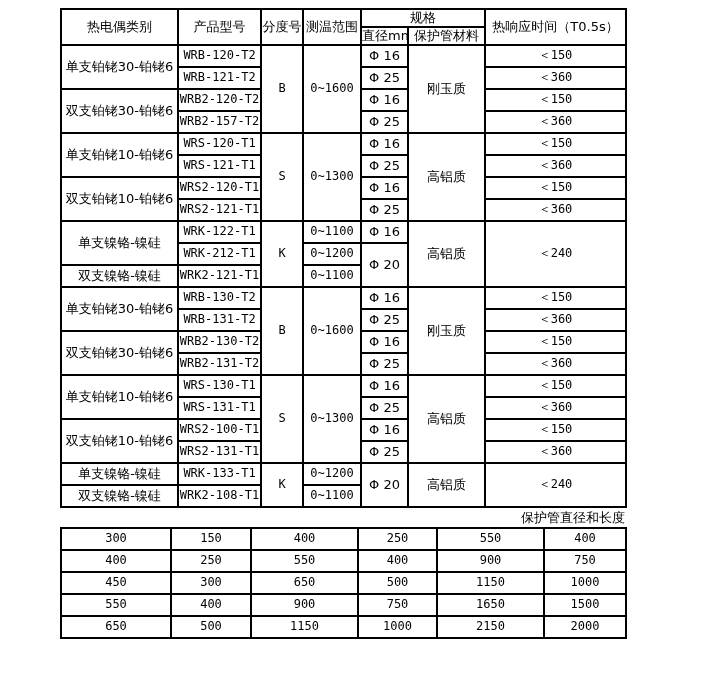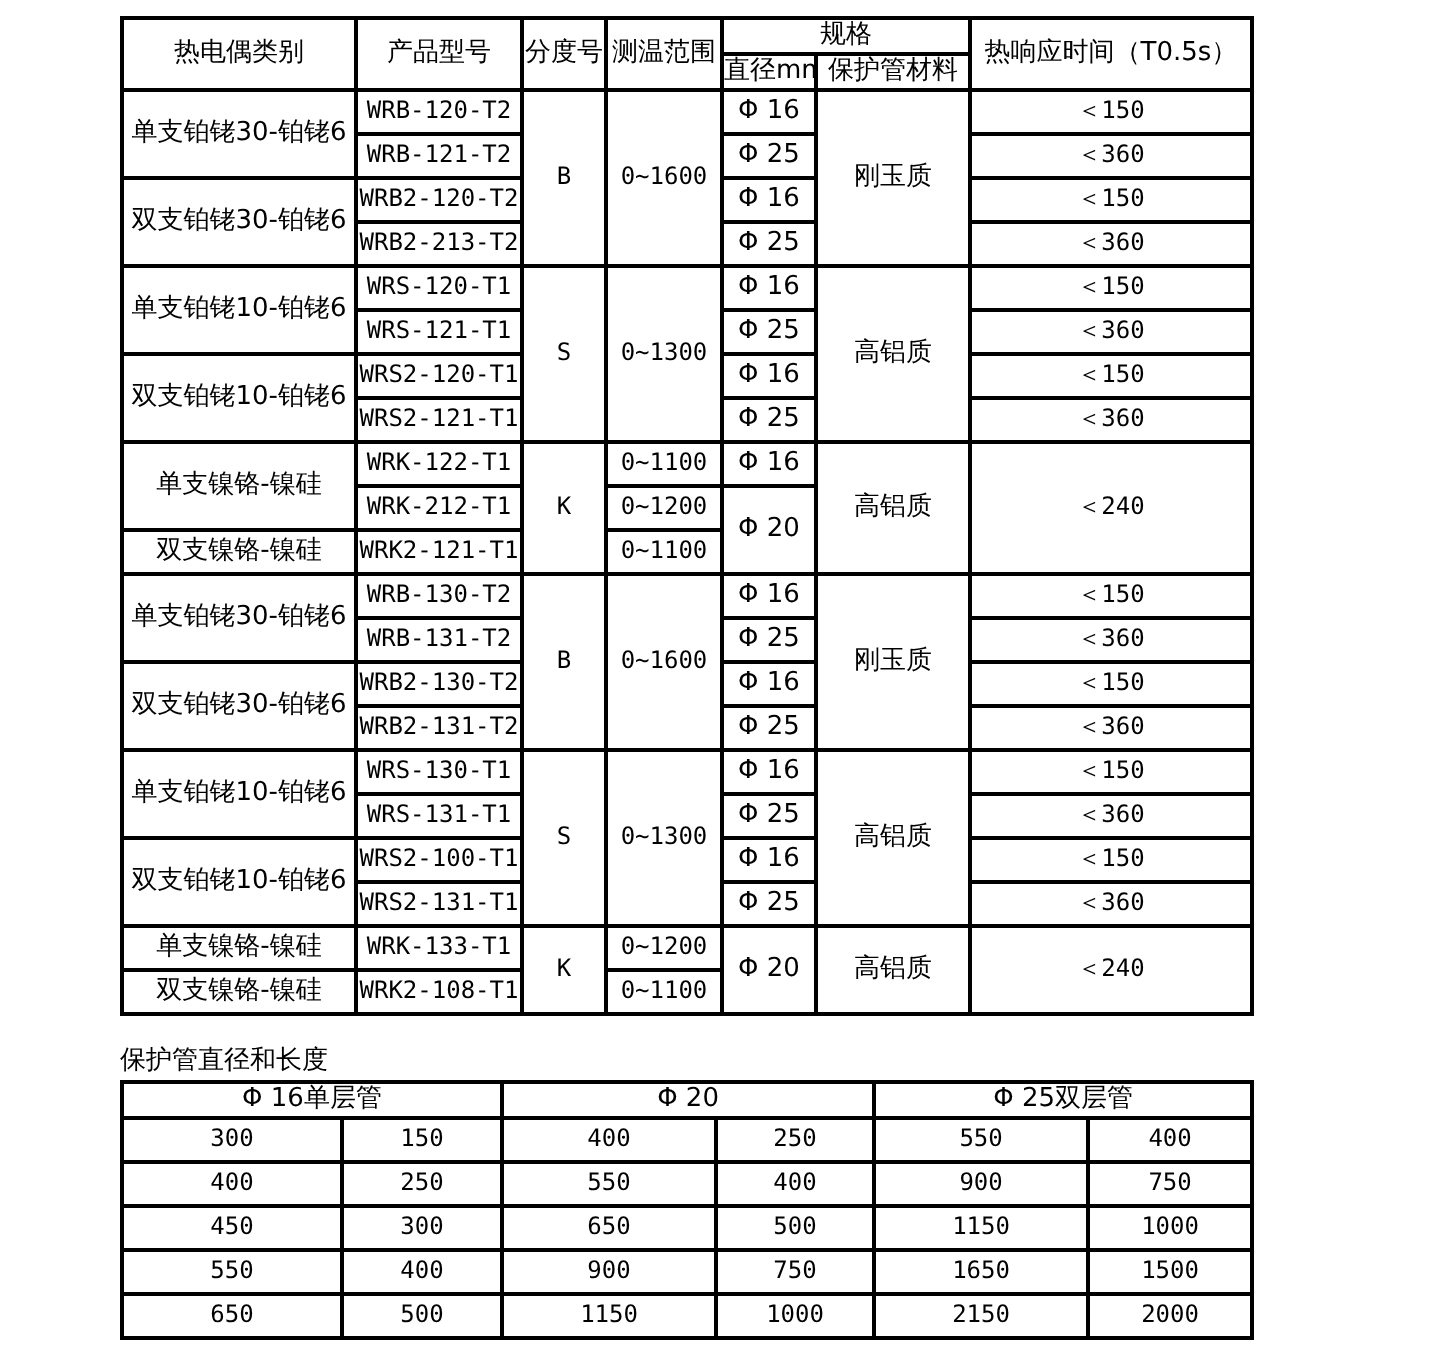--- a/index.html
+++ b/index.html
@@ -35,22 +35,22 @@
   }
   thead th { height: 16px; }
   .num {
     font-family: "DejaVu Sans Mono", monospace;
     font-size: 12px;
   }
   .section-label {
     font-size: 13px;
     line-height: 17px;
     height: 17px;
-    text-align: left;
-    margin: 14px 0 1px 0;
+    text-align: right;
+    margin: 1px 0 1px 0;
   }
 </style>
 </head>
 <body>
 
 <div class="wrap">
 
   <table>
     <colgroup>
       <col style="width:117px">
@@ -90,21 +90,21 @@
         <td>Φ 25</td>
         <td class="num">＜360</td>
       </tr>
       <tr>
         <td rowspan="2">双支铂铑30-铂铑6</td>
         <td class="num">WRB2-120-T2</td>
         <td>Φ 16</td>
         <td class="num">＜150</td>
       </tr>
       <tr>
-        <td class="num">WRB2-213-T2</td>
+        <td class="num">WRB2-157-T2</td>
         <td>Φ 25</td>
         <td class="num">＜360</td>
       </tr>
 
       <tr>
         <td rowspan="2">单支铂铑10-铂铑6</td>
         <td class="num">WRS-120-T1</td>
         <td rowspan="4" class="num">S</td>
         <td rowspan="4" class="num">0~1300</td>
         <td>Φ 16</td>
@@ -222,25 +222,20 @@
   <table>
     <colgroup>
       <col style="width:110px">
         <col style="width:80px">
         <col style="width:107px">
       <col style="width:79px">
         <col style="width:107px">
         <col style="width:82px">
     </colgroup>
     <thead>
-      <tr>
-        <th colspan="2">Φ 16单层管</th>
-        <th colspan="2">Φ 20</th>
-        <th colspan="2">Φ 25双层管</th>
-      </tr>
     </thead>
     <tbody>
       <tr>
         <td class="num">300</td>
         <td class="num">150</td>
         <td class="num">400</td>
         <td class="num">250</td>
         <td class="num">550</td>
         <td class="num">400</td>
       </tr>

